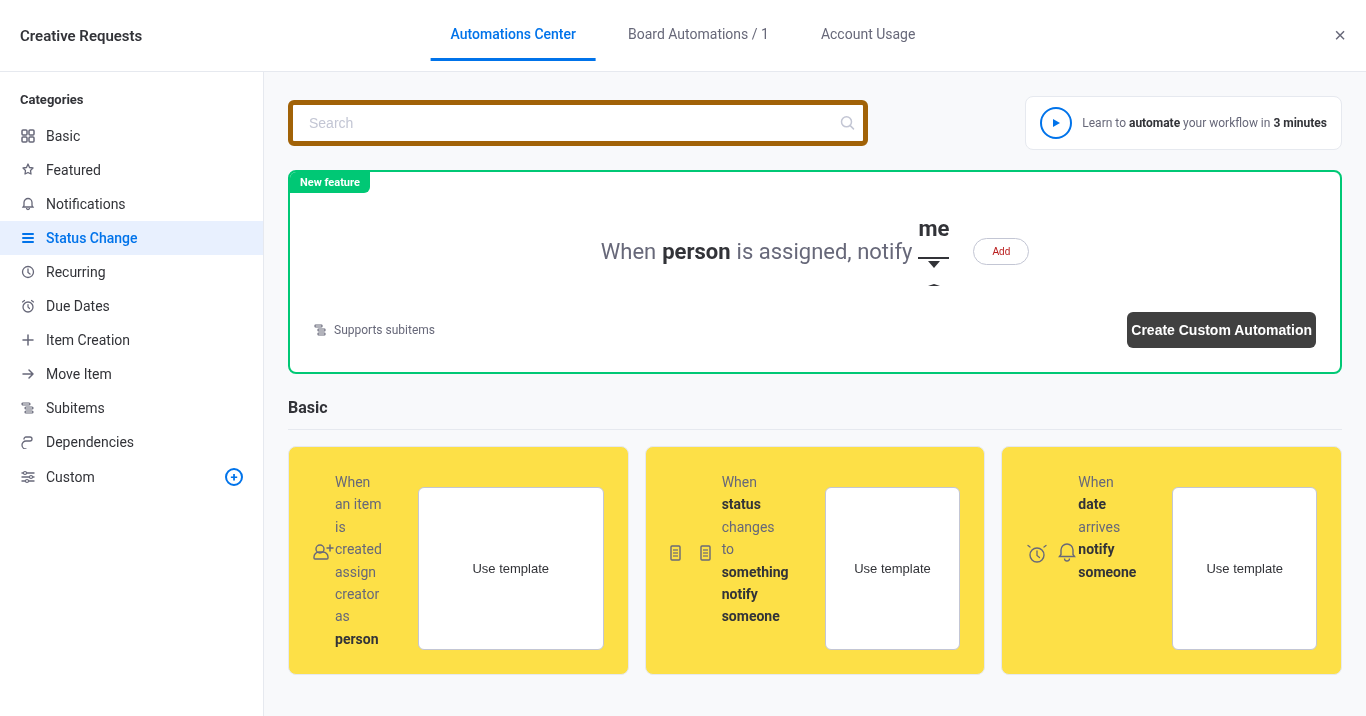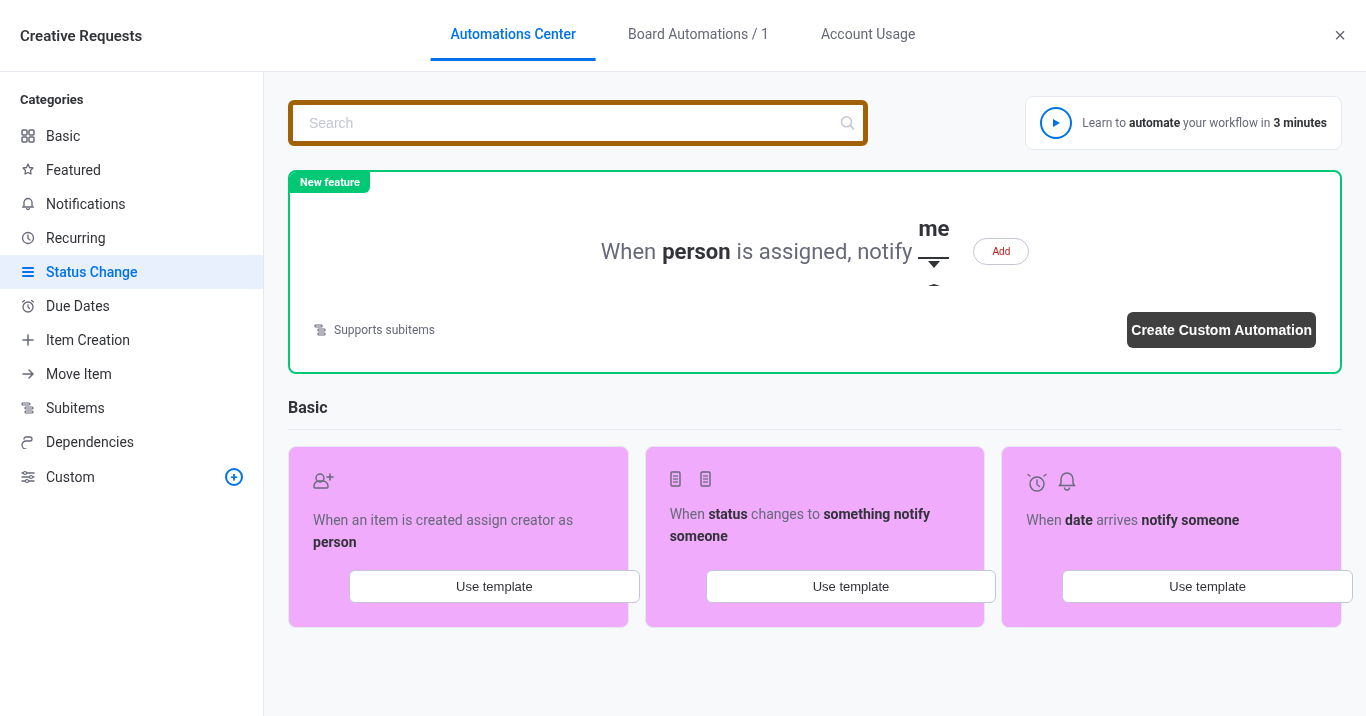--- a/index.html
+++ b/index.html
@@ -51,21 +51,21 @@
     .add-btn { border: 1px solid #c3c6d4; background: #fff; color: #b91c1c; padding: 7px 18px; border-radius: 20px; font-size: 10px; cursor: pointer; }
     .panel-footer { display: flex; align-items: center; justify-content: space-between; margin-top: 16px; }
     .supports-subitems { display: flex; align-items: flex-end; gap: 6px; color: #676879; font-size: 12px; }
     .create-btn { background: #404040; color: #fff; border: none; border-radius: 6px; padding: 10px 4px; font-size: 14px; font-weight: 600; cursor: pointer; }
 
     
     .section-title { font-size: 16px; font-weight: 700; color: #323338; margin-bottom: 16px; border-bottom: 1px solid #e6e9ef; padding-bottom: 12px; }
 
     
     .cards-grid { display: grid; grid-template-columns: repeat(3, 1fr); gap: 16px; }
-    .card { background: #f0abfc; border: 1px solid #e6e9ef; border-radius: 8px; padding: 24px; display: flex; flex-direction: column; min-height: 180px; }
+    .card { background: #fde047; border: 1px solid #e6e9ef; border-radius: 8px; padding: 24px; display: flex; flex-direction: row; min-height: 180px; }
     .card-icons { display: flex; align-items: center; gap: 8px; margin-bottom: 16px; color: #676879; font-size: 20px; }
     .card-text { flex: 1; font-size: 14px; color: #676879; line-height: 1.6; }
     .card-text .bold { font-weight: 700; color: #323338; }
     .use-template-btn { margin-top: 16px; border: 1px solid #c3c6d4; background: #fff; color: #323338; padding: 8px; border-radius: 6px; font-size: 13px; cursor: pointer; width: 100%; margin-left: 36px; }
 
     
     svg { display: inline-block; vertical-align: middle; }
   </style>
 </head>
 <body>
@@ -109,39 +109,39 @@
     <div class="sidebar-item">
       <span class="icon">
         <svg width="14" height="14" viewBox="0 0 14 14" fill="none">
             <path d="M7 1.5a4 4 0 014 4v3l1 1.5H2l1-1.5v-3a4 4 0 014-4z" stroke="#676879" stroke-width="1.3"></path>
             <path d="M5.5 11a1.5 1.5 0 003 0" stroke="#676879" stroke-width="1.3"></path>
           </svg>
       </span>
       <span class="sidebar-item-label">Notifications</span>
     </div>
 
-    <div class="sidebar-item">
-      <span class="icon">
-        <svg width="14" height="14" viewBox="0 0 14 14" fill="none">
-            <circle cx="7" cy="7" r="5.5" stroke="#676879" stroke-width="1.3"></circle>
-            <path d="M7 4v3.5l2 1.5" stroke="#676879" stroke-width="1.3" stroke-linecap="round"></path>
-          </svg>
-      </span>
-      <span class="sidebar-item-label">Recurring</span>
-    </div>
-
     <div class="sidebar-item active">
       <span class="icon">
         <svg width="14" height="14" viewBox="0 0 14 14" fill="none">
             <rect x="1" y="2" width="12" height="2" rx="1" fill="#0073ea"></rect>
             <rect x="1" y="6" width="12" height="2" rx="1" fill="#0073ea"></rect>
             <rect x="1" y="10" width="12" height="2" rx="1" fill="#0073ea"></rect>
           </svg>
       </span>
       <span class="sidebar-item-label">Status Change</span>
+    </div>
+
+    <div class="sidebar-item">
+      <span class="icon">
+        <svg width="14" height="14" viewBox="0 0 14 14" fill="none">
+            <circle cx="7" cy="7" r="5.5" stroke="#676879" stroke-width="1.3"></circle>
+            <path d="M7 4v3.5l2 1.5" stroke="#676879" stroke-width="1.3" stroke-linecap="round"></path>
+          </svg>
+      </span>
+      <span class="sidebar-item-label">Recurring</span>
     </div>
 
     <div class="sidebar-item">
       <span class="icon">
         <svg width="14" height="14" viewBox="0 0 14 14" fill="none">
             <circle cx="7" cy="8" r="5" stroke="#676879" stroke-width="1.3"></circle>
             <path d="M7 5.5V8l1.5 1.5" stroke="#676879" stroke-width="1.2" stroke-linecap="round"></path>
             <path d="M1.5 3l2-1.5M12.5 3l-2-1.5" stroke="#676879" stroke-width="1.2" stroke-linecap="round"></path>
           </svg>
       </span>

